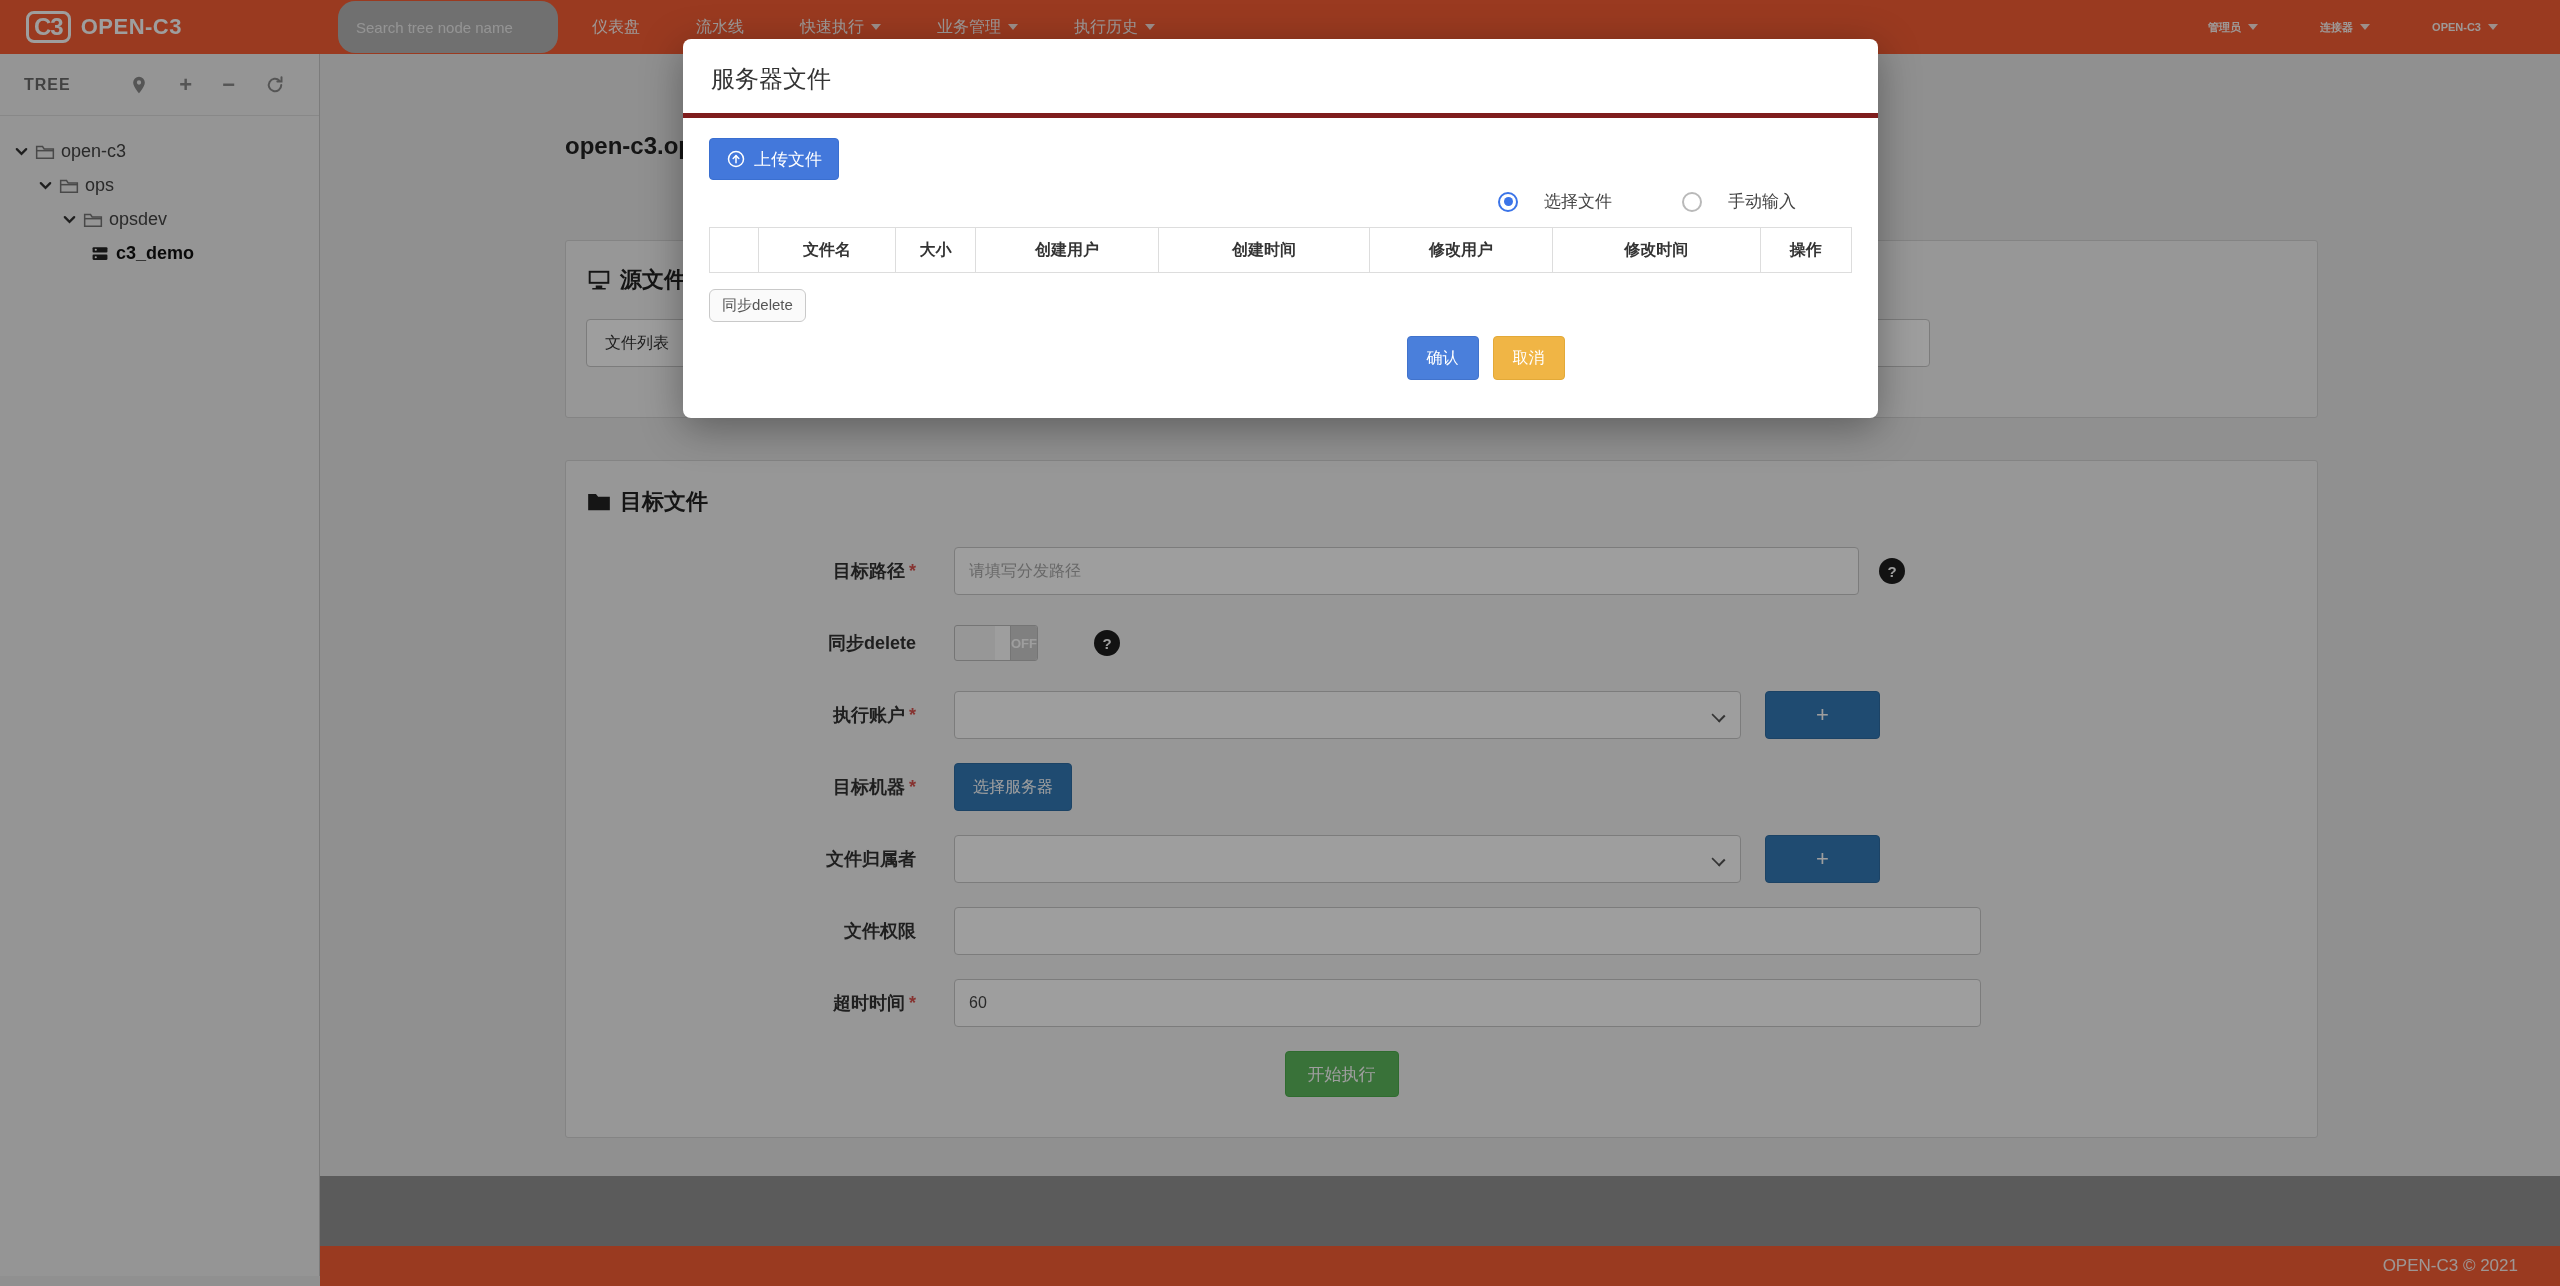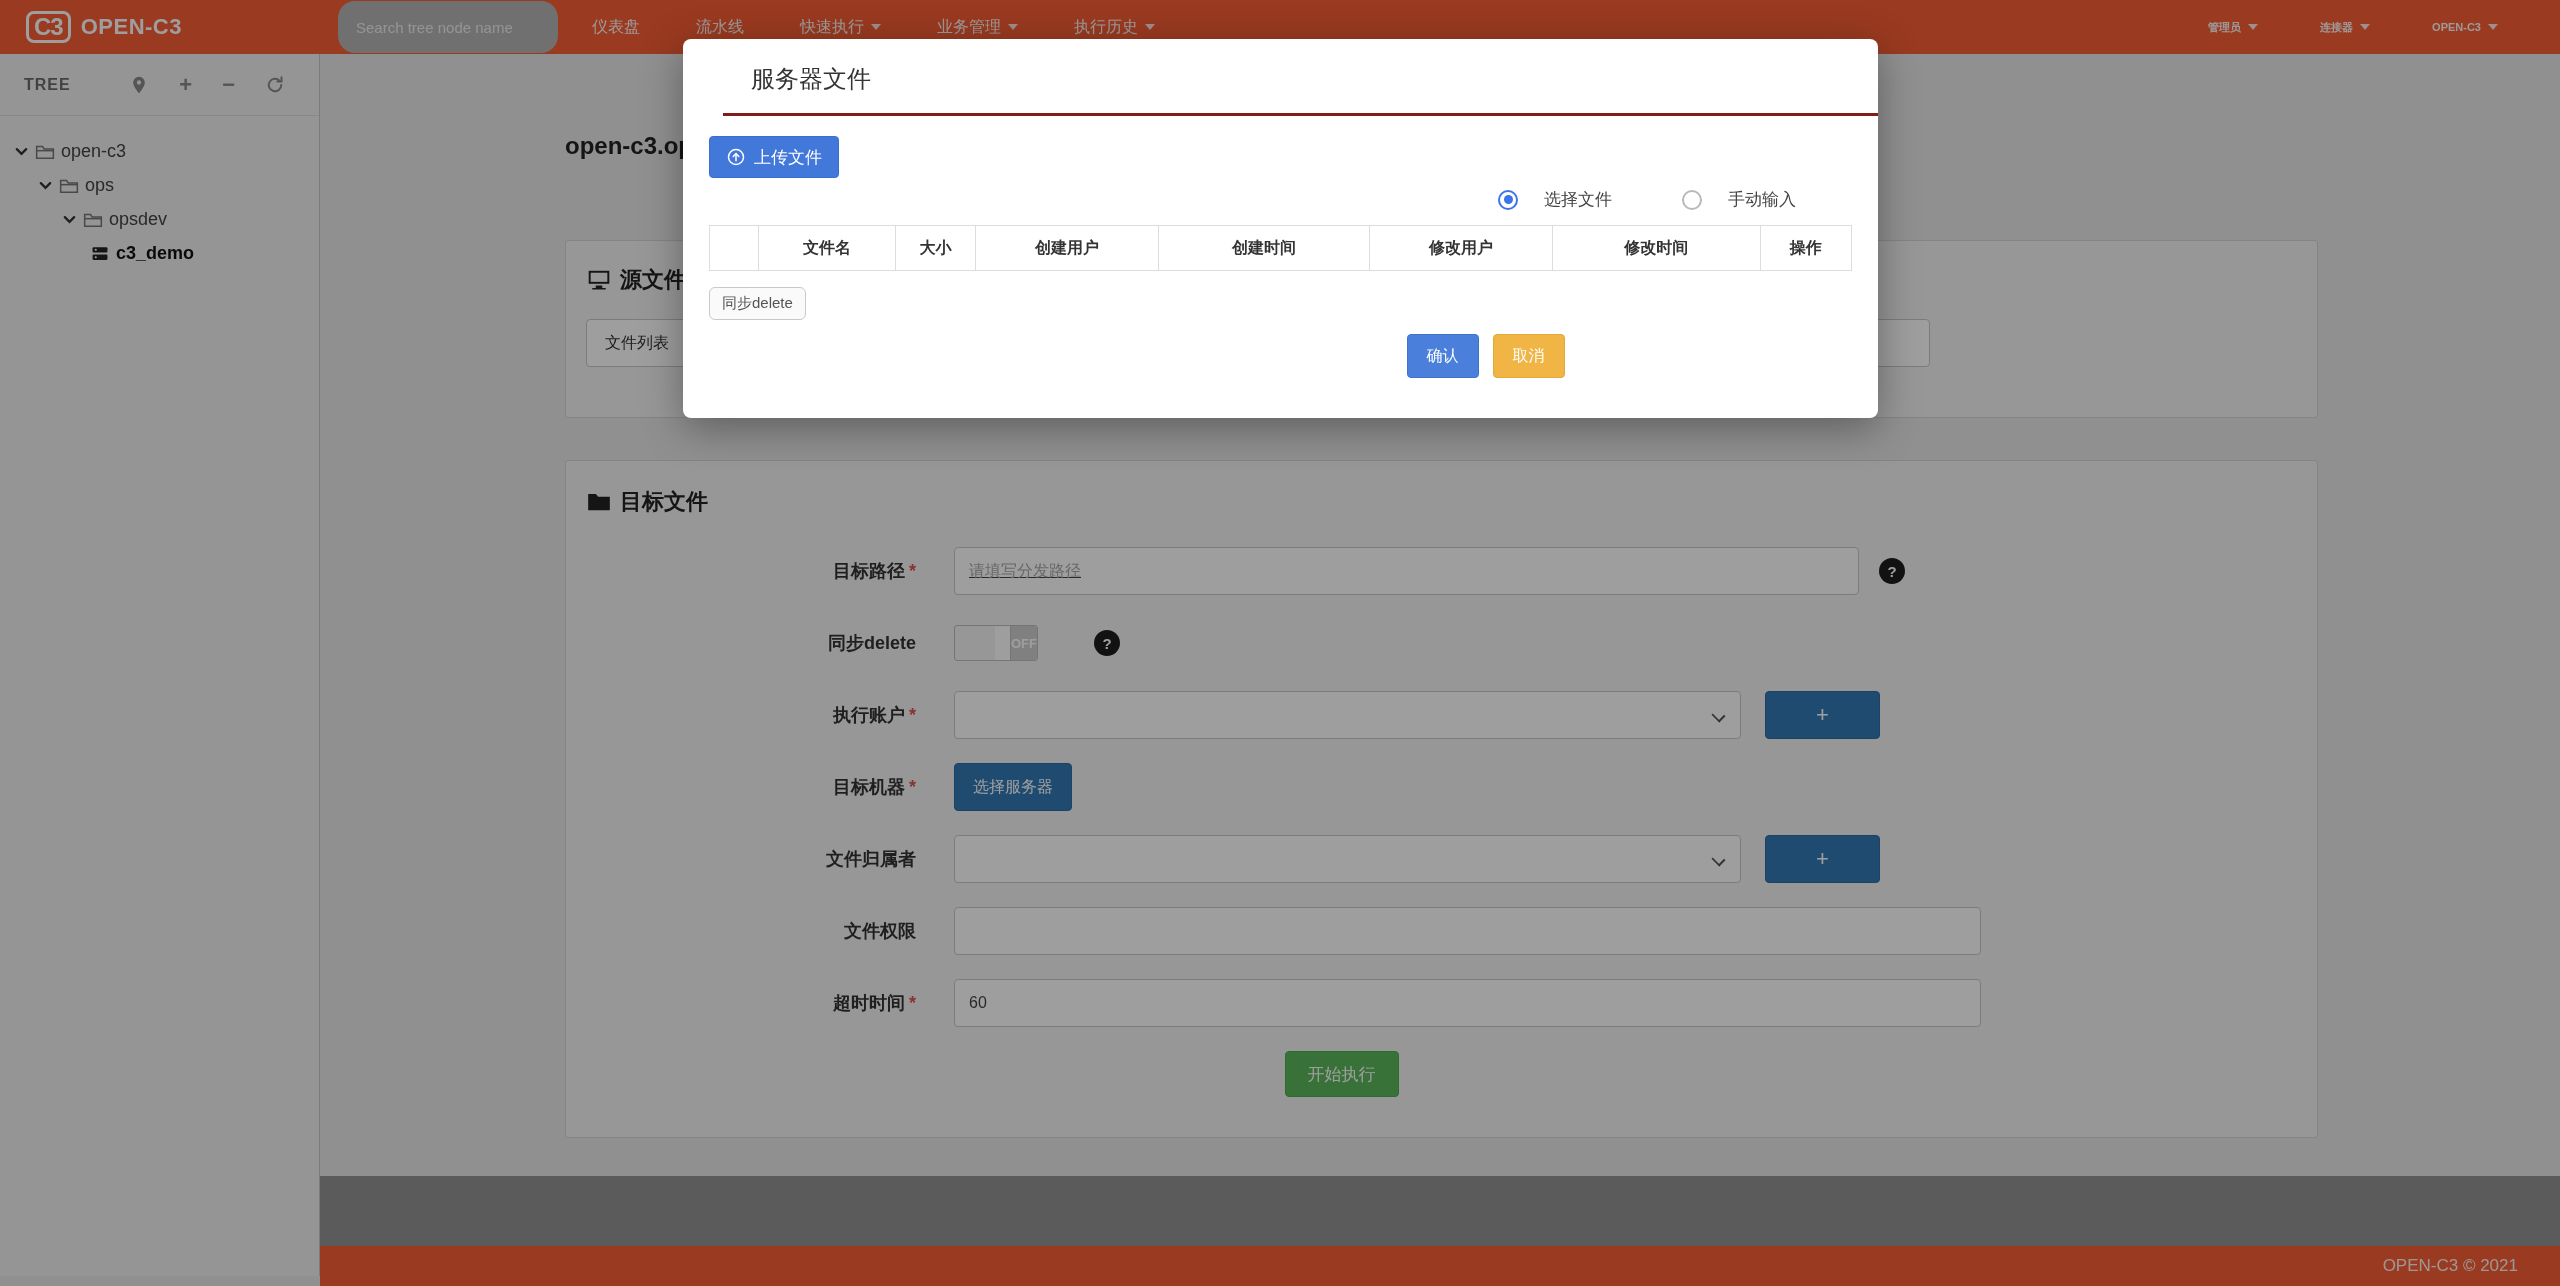--- a/index.html
+++ b/index.html
@@ -55,21 +55,21 @@
   .inp { height:48px; border:1px solid #c9c9c9; border-radius:4px; background:#fff; font-size:16px;
          color:#444; padding:0 14px; outline:none; }
   .inp::placeholder { color:#a9a9a9; }
   .src-input { width:1228px; }
 
   .form { margin-top:30px; }
   .form-row { display:flex; align-items:center; min-height:48px; margin-bottom:24px; }
   .flabel { width:330px; text-align:right; font-size:18px; font-weight:bold; color:#333; flex:0 0 330px; }
   .req { color:#d9534f; margin-left:4px; }
   .fctrl { margin-left:38px; display:flex; align-items:center; }
-  .w-path { width:905px;text-decoration:underline; } .w-full { width:1027px; }
+  .w-path { width:905px; } .w-full { width:1027px; }
   .selectbox { width:787px; height:48px; border:1px solid #c9c9c9; border-radius:4px; background:#fff;
                position:relative; cursor:pointer; }
   .selectbox .chev { position:absolute; right:16px; top:18px; width:11px; height:11px;
                      border-right:2px solid #555; border-bottom:2px solid #555; transform:rotate(45deg) scale(1,.8); }
   .btn-plus { width:115px; height:48px; margin-left:24px; background:#337ab7; border:1px solid #2e6da4;
               border-radius:4px; color:#fff; font-size:22px; cursor:pointer; line-height:1; }
   .btn-primary { height:48px; padding:0 18px; background:#337ab7; border:1px solid #2e6da4; border-radius:4px;
                  color:#fff; font-size:16px; cursor:pointer; }
   .help { width:26px; height:26px; border-radius:50%; background:#1d1d1d; color:#fff; font-size:15px;
           font-weight:bold; display:inline-flex; align-items:center; justify-content:center; margin-left:20px; cursor:pointer; }
@@ -84,21 +84,21 @@
   
   .band { position:absolute; left:320px; top:1176px; right:0; height:70px; background:#949494; }
   .footer { position:absolute; left:320px; top:1246px; right:0; height:40px; background:#f85e34;
             display:flex; align-items:center; justify-content:flex-end; padding-right:42px; }
   .footer span { color:rgba(255,255,255,.92); font-size:17px; }
 
   
   .backdrop { position:absolute; inset:0; background:rgba(0,0,0,.38); z-index:100; }
   .modal { position:absolute; left:683px; top:39px; width:1195px; min-height:379px; background:#fff;
            border-radius:8px; box-shadow:0 10px 40px rgba(0,0,0,.35); z-index:200; }
-  .modal-head { padding:24px 28px 18px; border-bottom:3px solid #7f1d1d;margin-left:40px; }
+  .modal-head { padding:24px 28px 18px; border-bottom:5px solid #7f1d1d; }
   .modal-title { font-size:24px; color:#333; }
   .modal-body { padding:20px 26px 26px; }
   .btn-upload { display:inline-flex; align-items:center; gap:8px; height:42px; padding:0 16px;
                 background:#4378db; border:1px solid #3a6fd0; border-radius:4px; color:#fff; font-size:17px; cursor:pointer; }
   .btn-upload .uic { width:20px; height:20px; display:inline-flex; } .uic svg { width:100%; height:100%; }
   .radio-row { display:flex; justify-content:flex-end; align-items:center; gap:70px; margin-top:10px; padding-right:56px; }
   .radio { display:flex; align-items:center; gap:26px; cursor:pointer; font-size:17px; color:#444; }
   .rdot { width:20px; height:20px; border-radius:50%; border:2px solid #b9b9b9; background:#fff;
           display:inline-flex; align-items:center; justify-content:center; }
   .radio.on .rdot { border-color:#3b74e8; }

